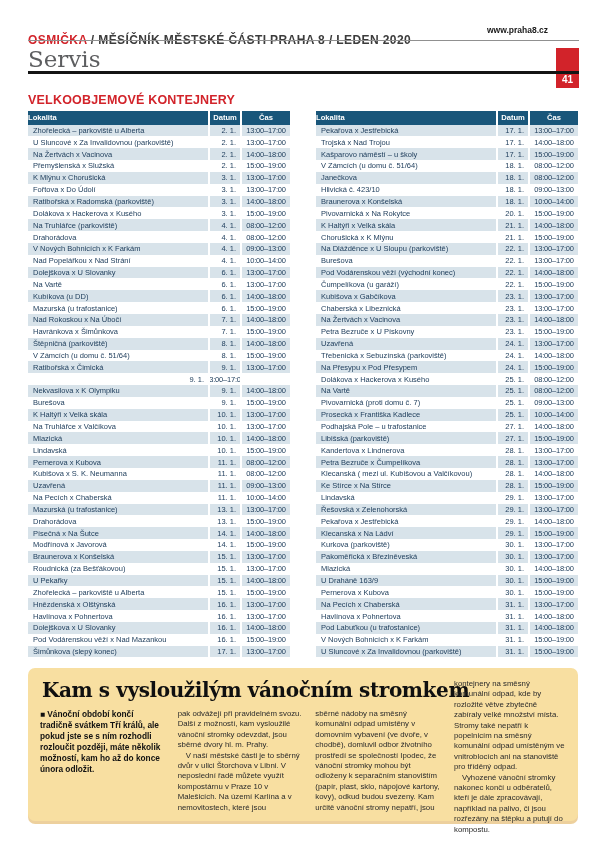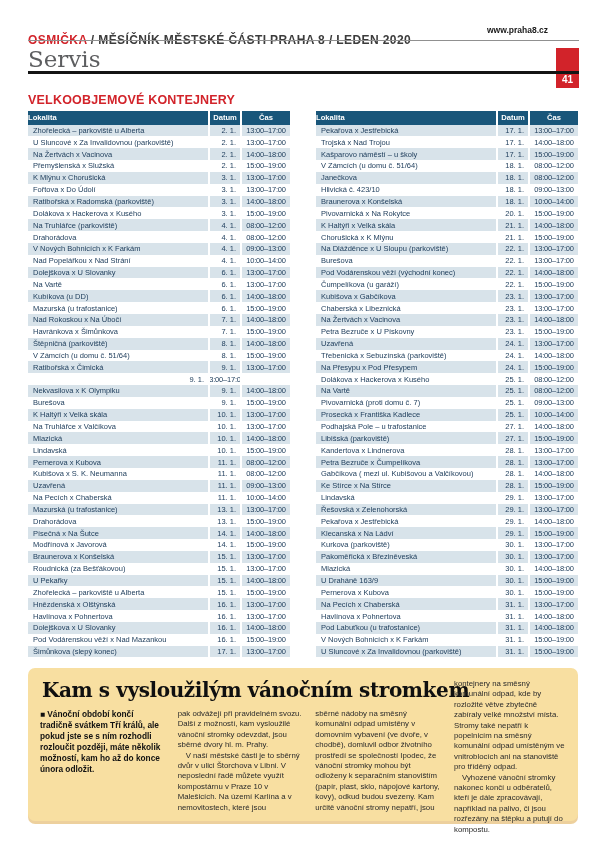--- a/index.html
+++ b/index.html
@@ -446,21 +446,21 @@
             <div class="tcell c-loc">Kandertova x Lindnerova</div>
             <div class="tcell c-date">28. 1.</div>
             <div class="tcell c-time">13:00–17:00</div>
           </div>
           <div class="trow">
             <div class="tcell c-loc">Petra Bezruče x Čumpelíkova</div>
             <div class="tcell c-date">28. 1.</div>
             <div class="tcell c-time">13:00–17:00</div>
           </div>
           <div class="trow">
-            <div class="tcell c-loc">Gabčíkova ( mezi ul. Kubišovou a Valčíkovou)</div>
+            <div class="tcell c-loc">Klecanská ( mezi ul. Kubišovou a Valčíkovou)</div>
             <div class="tcell c-date">28. 1.</div>
             <div class="tcell c-time">14:00–18:00</div>
           </div>
           <div class="trow">
             <div class="tcell c-loc">Ke Stírce x Na Stírce</div>
             <div class="tcell c-date">28. 1.</div>
             <div class="tcell c-time">15:00–19:00</div>
           </div>
           <div class="trow">
             <div class="tcell c-loc">Lindavská</div>

